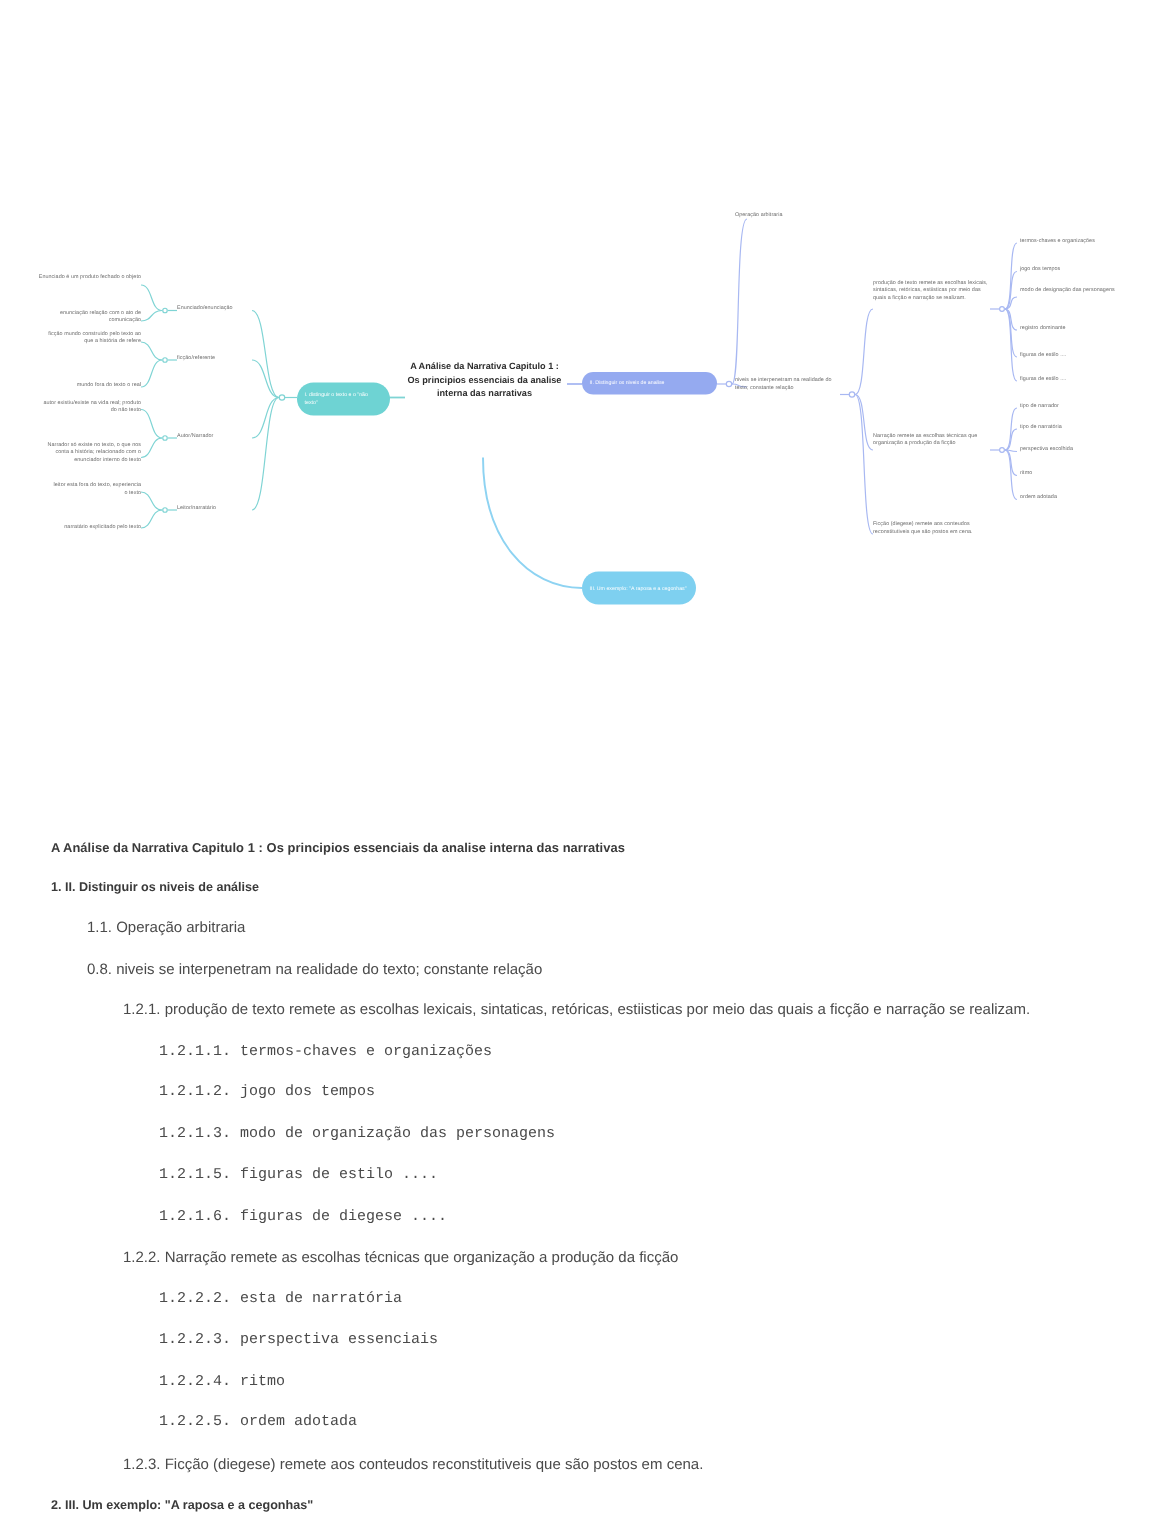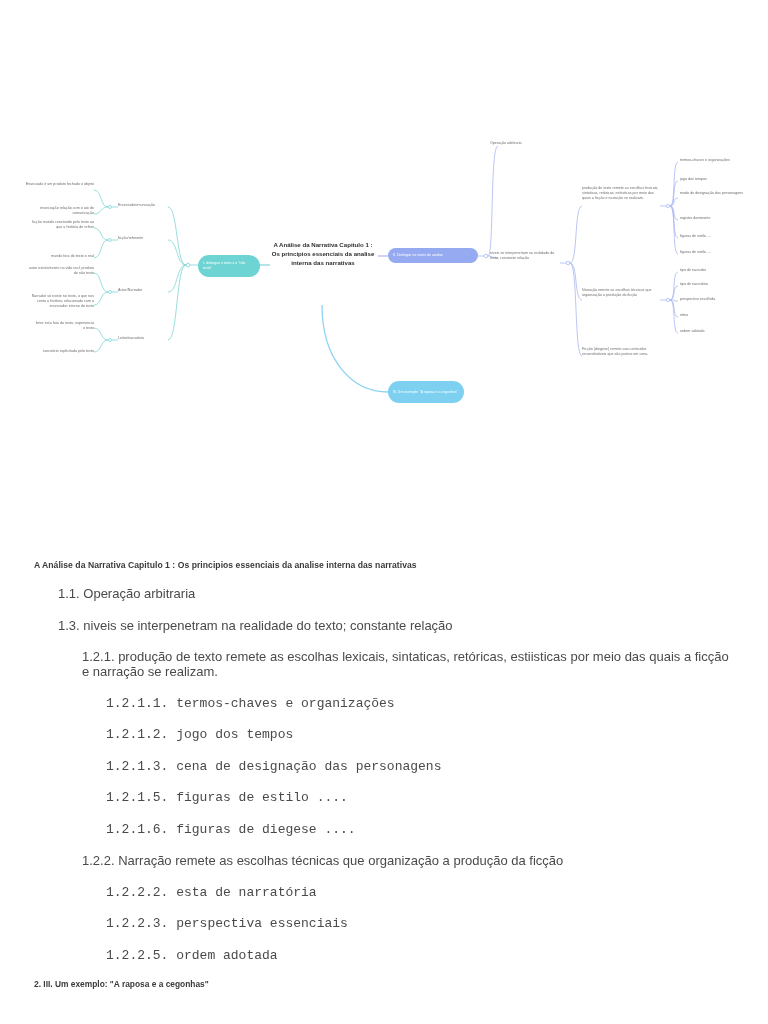--- a/index.html
+++ b/index.html
@@ -59,21 +59,21 @@
 
   
   #outline {
     position:absolute; left:0; top:560px; width:768px;
     padding:0 34px;
   }
   #outline .o-title {
     font-size:8.6px; font-weight:bold; color:#3a3a3a;
     margin:0 0 16px 0; letter-spacing:0.005em;
   }
-  #outline .o-row { font-size:13px; color:#4a4a4a; margin:0 0 16.5px 0; }
+  #outline .o-row { font-size:10px; color:#4a4a4a; margin:0 0 16.5px 0; }
   #outline .o-row.lvl1 { font-weight:bold; font-size:8.4px; color:#3a3a3a; margin-bottom:17px; }
   #outline .o-row.lvl2 { padding-left:24px; }
   #outline .o-row.lvl3 { padding-left:48px; }
   #outline .o-row.lvl4 { padding-left:72px;font-family:Liberation Mono, monospace; }
 </style>
 </head>
 <body>
 
 <div id="mindmap">
 
@@ -196,27 +196,30 @@
   <div class="node rt" style="left:680px; top:282px; width:84px;">tipo de narratória</div>
   <div class="node rt" style="left:680px; top:297px; width:84px;">perspectiva escolhida</div>
   <div class="node rt" style="left:680px; top:313px; width:84px;">ritmo</div>
   <div class="node rt" style="left:680px; top:329px; width:84px;">ordem adotada</div>
 
 </div>
 
 <div id="outline">
   <div class="o-title">A Análise da Narrativa Capitulo 1 : Os principios essenciais da analise interna das narrativas</div>
   <div id="outline-rows">
+      <div class="o-row lvl1">1. II. Distinguir os niveis de análise</div>
       <div class="o-row lvl2">1.1. Operação arbitraria</div>
-      <div class="o-row lvl2">1.3. niveis se interpenetram na realidade do texto; constante relação</div>
+      <div class="o-row lvl2">0.8. niveis se interpenetram na realidade do texto; constante relação</div>
       <div class="o-row lvl3">1.2.1. produção de texto remete as escolhas lexicais, sintaticas, retóricas, estiisticas por meio das quais a ficção e narração se realizam.</div>
       <div class="o-row lvl4">1.2.1.1. termos-chaves e organizações</div>
       <div class="o-row lvl4">1.2.1.2. jogo dos tempos</div>
-      <div class="o-row lvl4">1.2.1.3. cena de designação das personagens</div>
+      <div class="o-row lvl4">1.2.1.3. modo de organização das personagens</div>
       <div class="o-row lvl4">1.2.1.5. figuras de estilo ....</div>
       <div class="o-row lvl4">1.2.1.6. figuras de diegese ....</div>
       <div class="o-row lvl3">1.2.2. Narração remete as escolhas técnicas que organização a produção da ficção</div>
       <div class="o-row lvl4">1.2.2.2. esta de narratória</div>
       <div class="o-row lvl4">1.2.2.3. perspectiva essenciais</div>
+      <div class="o-row lvl4">1.2.2.4. ritmo</div>
       <div class="o-row lvl4">1.2.2.5. ordem adotada</div>
+      <div class="o-row lvl3">1.2.3. Ficção (diegese) remete aos conteudos reconstitutiveis que são postos em cena.</div>
       <div class="o-row lvl1">2. III. Um exemplo: "A raposa e a cegonhas"</div>
     </div>
 </div>
 
 </body></html>

